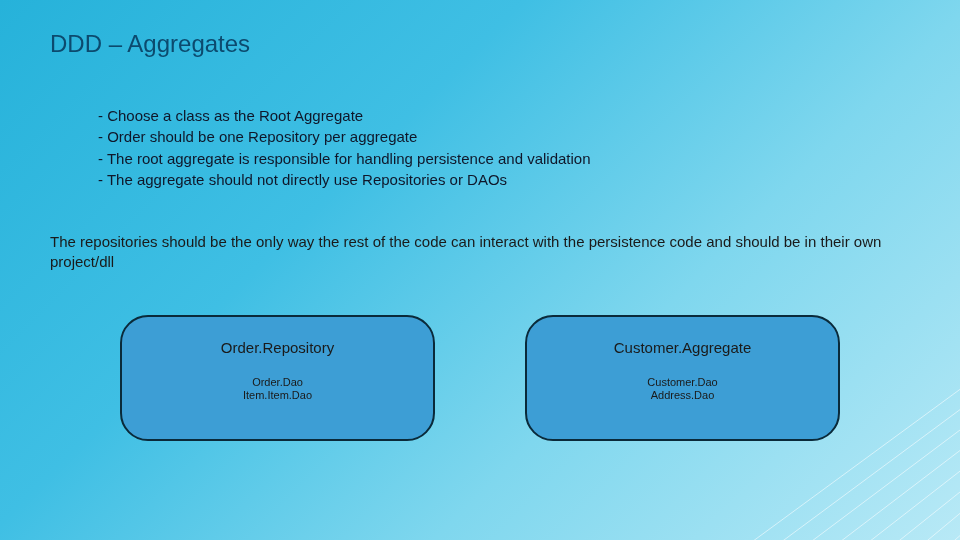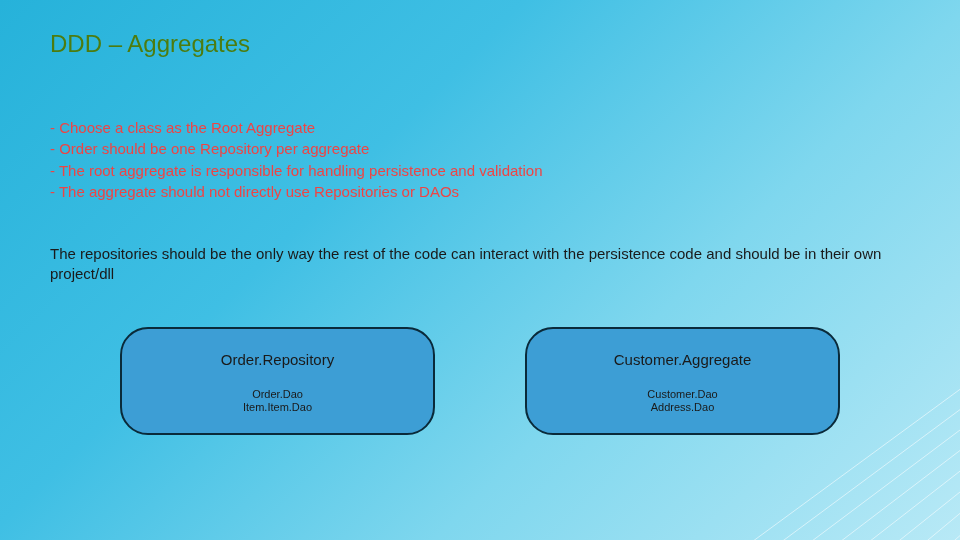--- a/index.html
+++ b/index.html
@@ -7,49 +7,50 @@
   body {
     font-family: Arial, Helvetica, sans-serif;
     background: linear-gradient(135deg, #26b2da 0%, #3fbfe4 35%, #7fd7ee 65%, #b8e9f6 100%);
     position: relative;
     color: #1a1a1a;
   }
   .slide { position: relative; width: 100%; height: 100%; padding: 30px 50px; }
   .title {
     font-size: 24px;
     font-weight: 400;
-    color: #4d7c0f;
-    margin-bottom: 60px;
+    color: #0c4a6e;
+    margin-bottom: 48px;
   }
   .bullets {
     font-size: 15px;
     line-height: 1.35;
-    color: #ef4444;
+    color: #0f172a;
     margin-bottom: 42px;
+    margin-left: 48px;
   }
   .bullets div { margin-bottom: 1px; }
   .body-text {
     font-size: 15px;
     line-height: 1.35;
     color: #1a1a1a;
     margin-bottom: 42px;
     max-width: 860px;
   }
   .boxes {
     display: flex;
     gap: 90px;
     padding-left: 70px;
     padding-right: 70px;
   }
   .repo-box {
     flex: 1;
     background: #3d9ed5;
     border: 2px solid #0a2a3a;
     border-radius: 28px;
-    padding: 22px 12px 18px 12px;
+    padding: 22px 12px 36px 12px;
     text-align: center;
     color: #1a1a1a;
   }
   .repo-name {
     font-size: 15px;
     font-weight: 400;
     margin-bottom: 20px;
   }
   .dao-name {
     font-size: 11px;

